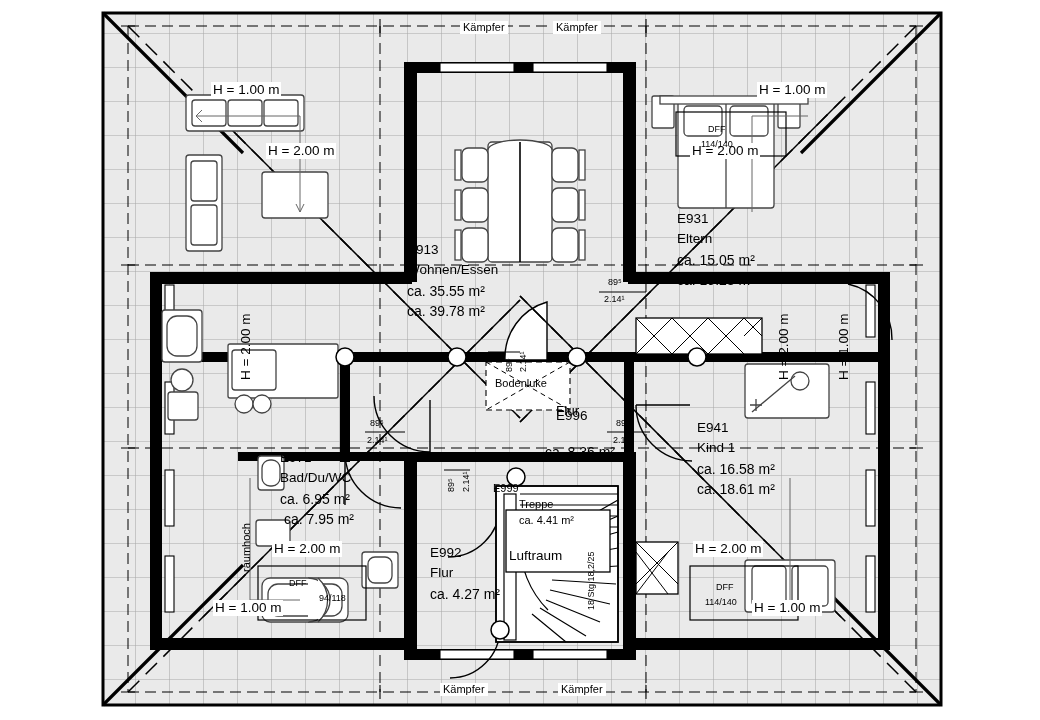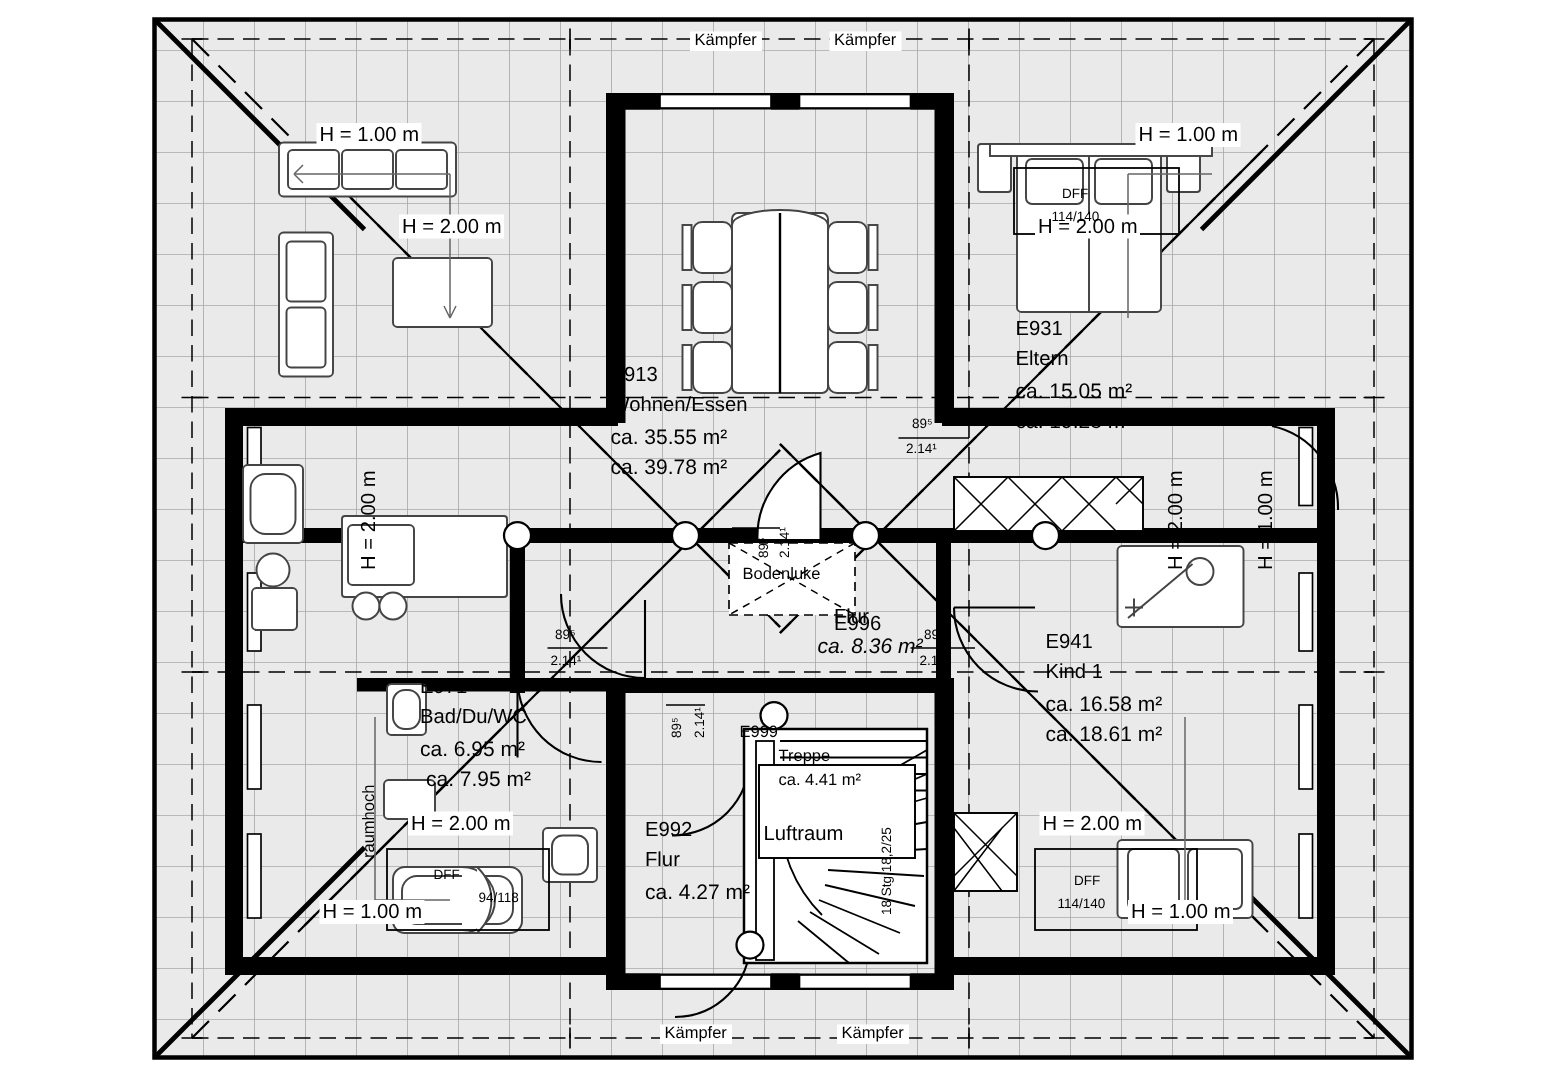--- a/index.html
+++ b/index.html
@@ -300,21 +300,21 @@
 <div class="lbl room-area" style="left:697px;top:461px;">ca. 16.58 m²</div>
 <div class="lbl room-area" style="left:697px;top:481px;">ca. 18.61 m²</div>
 
 <div class="lbl room-name" style="left:280px;top:450px;">E971</div>
 <div class="lbl room-name" style="left:280px;top:470px;">Bad/Du/WC</div>
 <div class="lbl room-area" style="left:280px;top:491px;">ca. 6.95 m²</div>
 <div class="lbl room-area" style="left:284px;top:511px;">ca. 7.95 m²</div>
 
 <div class="lbl room-name" style="left:556px;top:383px;margin-top:25px;">E996</div>
 <div class="lbl room-name" style="left:556px;top:403px;">Flur</div>
-<div class="lbl room-area" style="left:545px;top:422px;font-style:italic;">ca. 8.36 m²</div>
+<div class="lbl room-area" style="left:545px;top:444px;">ca. 8.36 m²</div>
 
 <div class="lbl room-name" style="left:430px;top:545px;">E992</div>
 <div class="lbl room-name" style="left:430px;top:565px;">Flur</div>
 <div class="lbl room-area" style="left:430px;top:586px;">ca. 4.27 m²</div>
 
 <div class="lbl small" style="left:493px;top:482px;">E999</div>
 <div class="lbl small" style="left:519px;top:498px;">Treppe</div>
 <div class="lbl small" style="left:519px;top:514px;">ca. 4.41 m²</div>
 
 <div class="lbl room-name" style="left:509px;top:548px;">Luftraum</div>

